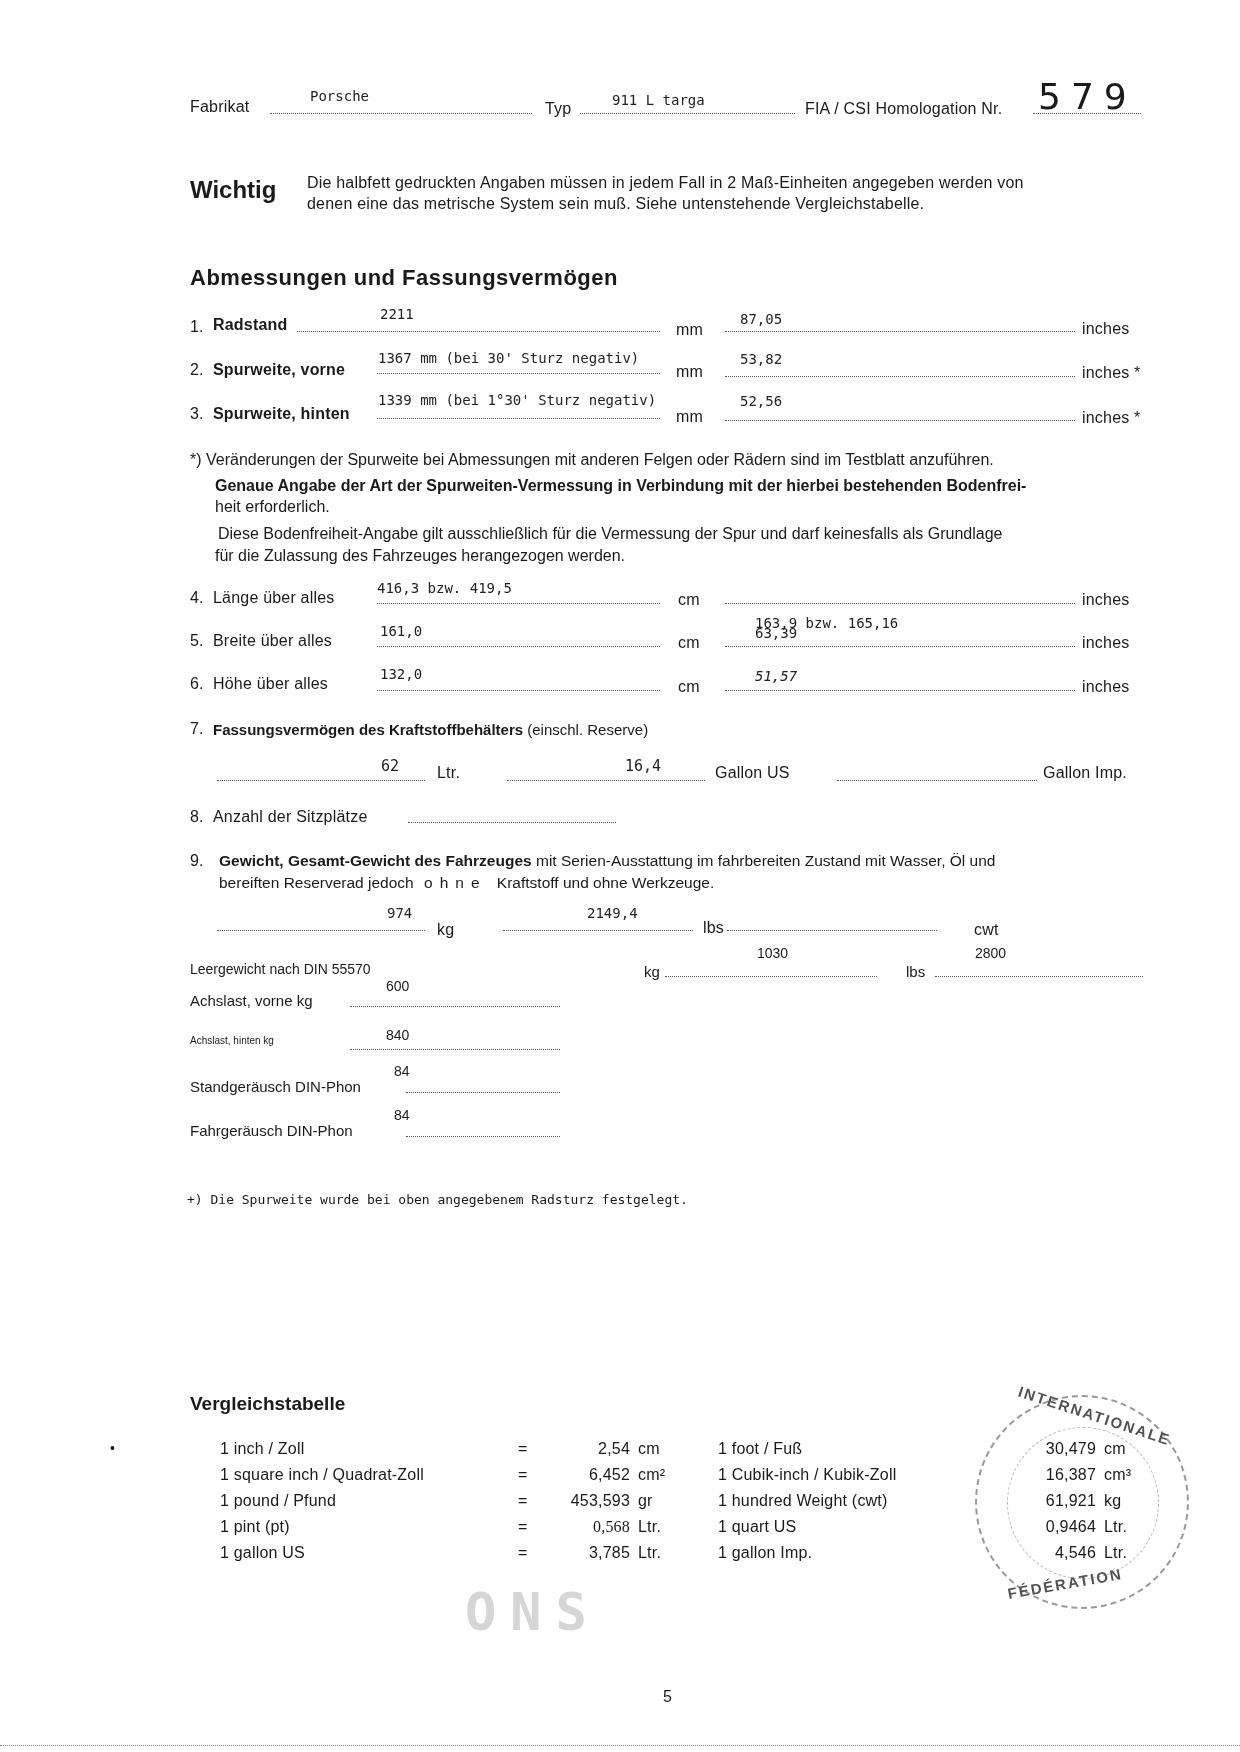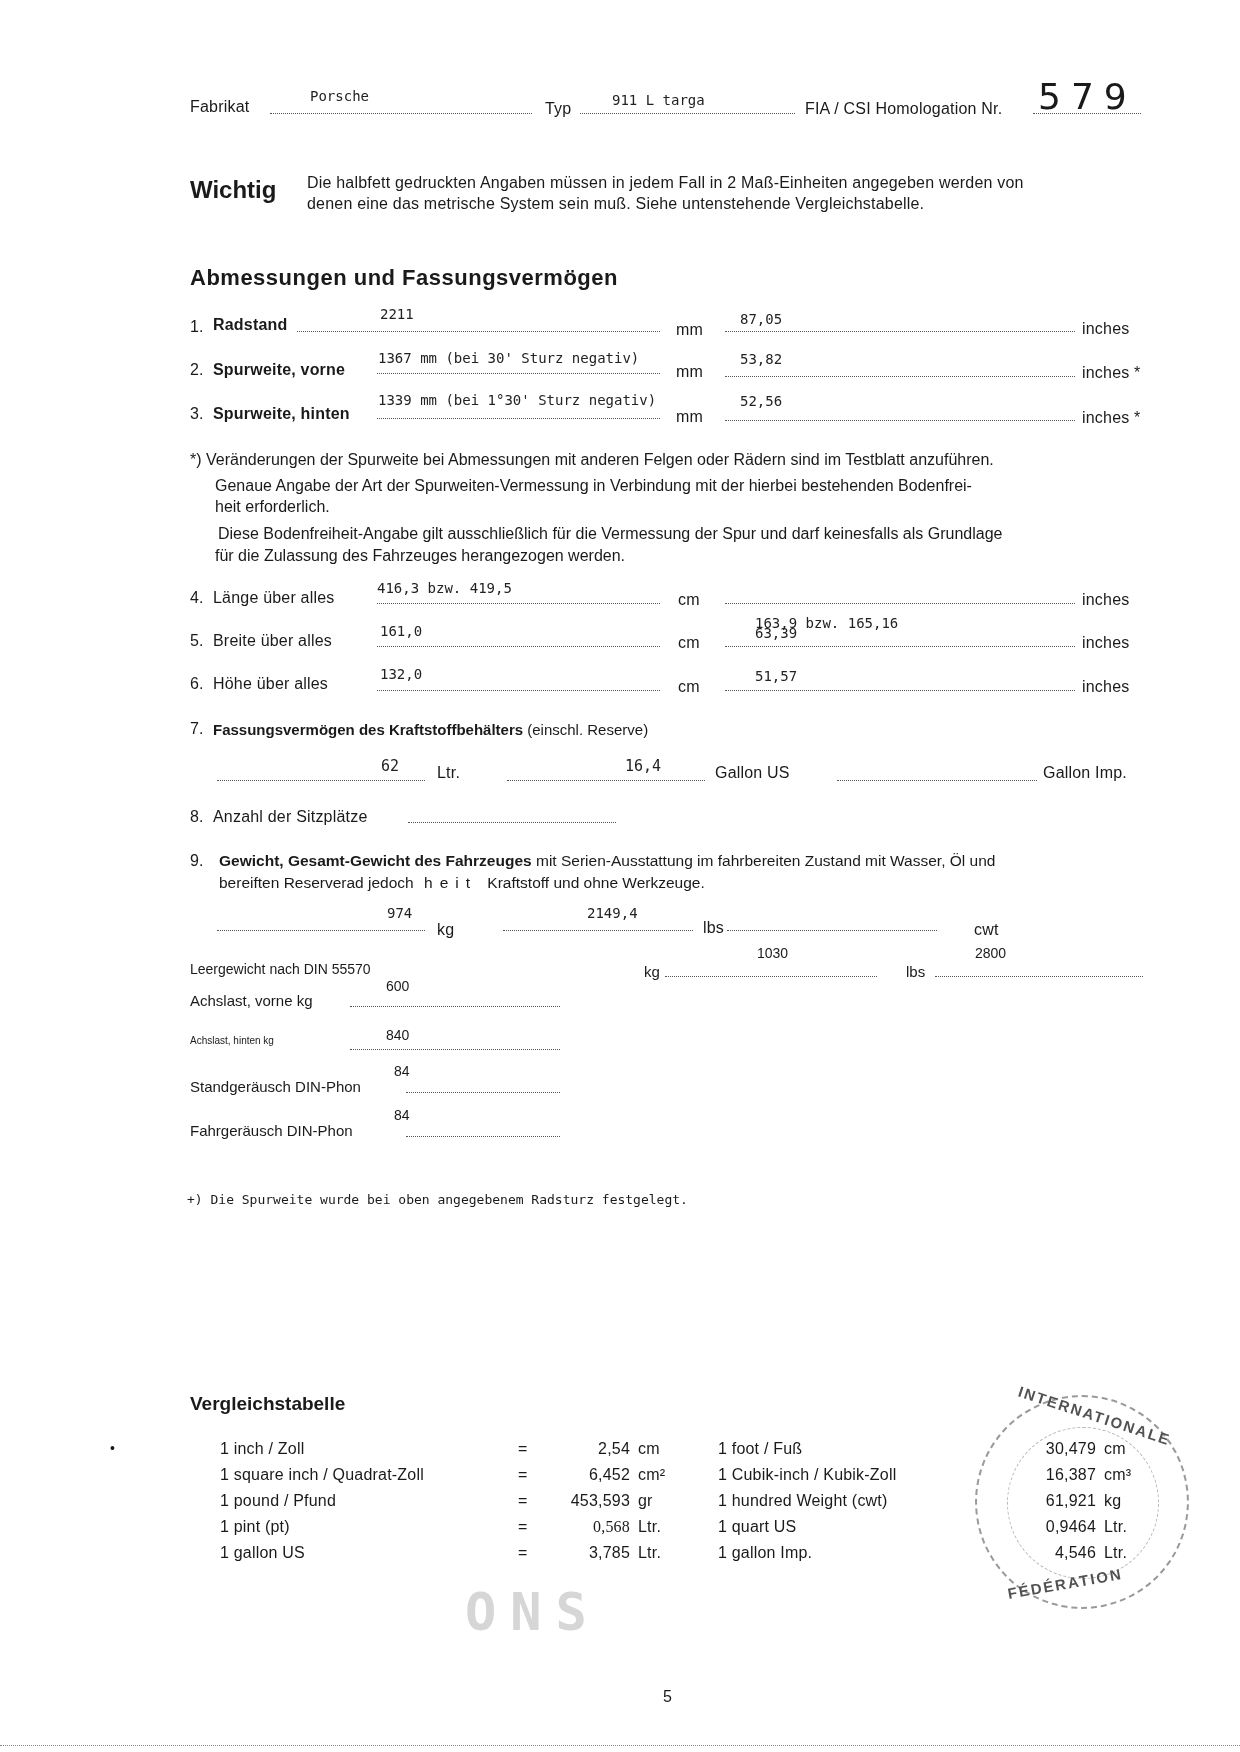--- a/index.html
+++ b/index.html
@@ -61,21 +61,21 @@
 <div class="abs lbl" style="left:190px;top:405px;">3.</div>
 <div class="abs lbl bold" style="left:213px;top:405px;">Spurweite, hinten</div>
 <div class="dots" style="left:377px;top:418px;width:283px;"></div>
 <div class="abs hand" style="left:378px;top:392px;">1339 mm (bei 1°30' Sturz negativ)</div>
 <div class="abs lbl" style="left:676px;top:408px;">mm</div>
 <div class="dots" style="left:725px;top:420px;width:350px;"></div>
 <div class="abs hand" style="left:740px;top:393px;">52,56</div>
 <div class="abs lbl" style="left:1082px;top:409px;">inches *</div>
 
 <div class="abs note" style="left:190px;top:448px;">*) Veränderungen der Spurweite bei Abmessungen mit anderen Felgen oder Rädern sind im Testblatt anzuführen.</div>
-<div class="abs note" style="left:215px;top:474px;">Genaue Angabe der Art der Spurweiten-Vermessung in Verbindung mit der hierbei bestehenden Bodenfrei-</div>
+<div class="abs note" style="left:215px;top:474px;font-weight:bold;">Genaue Angabe der Art der Spurweiten-Vermessung in Verbindung mit der hierbei bestehenden Bodenfrei-</div>
 <div class="abs note" style="left:215px;top:495px;">heit erforderlich.</div>
 <div class="abs note" style="left:218px;top:522px;">Diese Bodenfreiheit-Angabe gilt ausschließlich für die Vermessung der Spur und darf keinesfalls als Grundlage</div>
 <div class="abs note" style="left:215px;top:544px;">für die Zulassung des Fahrzeuges herangezogen werden.</div>
 
 <div class="abs lbl" style="left:190px;top:589px;">4.</div>
 <div class="abs lbl" style="left:213px;top:589px;">Länge über alles</div>
 <div class="dots" style="left:377px;top:603px;width:283px;"></div>
 <div class="abs hand" style="left:377px;top:580px;">416,3 bzw. 419,5</div>
 <div class="abs lbl" style="left:678px;top:591px;">cm</div>
 <div class="dots" style="left:725px;top:603px;width:350px;"></div>
@@ -90,21 +90,21 @@
 <div class="dots" style="left:725px;top:646px;width:350px;"></div>
 <div class="abs hand" style="left:755px;top:625px;">63,39</div>
 <div class="abs lbl" style="left:1082px;top:634px;">inches</div>
 
 <div class="abs lbl" style="left:190px;top:675px;">6.</div>
 <div class="abs lbl" style="left:213px;top:675px;">Höhe über alles</div>
 <div class="dots" style="left:377px;top:690px;width:283px;"></div>
 <div class="abs hand" style="left:380px;top:666px;">132,0</div>
 <div class="abs lbl" style="left:678px;top:678px;">cm</div>
 <div class="dots" style="left:725px;top:690px;width:350px;"></div>
-<div class="abs hand" style="left:755px;top:668px;">51,57</div>
+<div class="abs hand" style="left:755px;top:668px;font-style:italic;">51,57</div>
 <div class="abs lbl" style="left:1082px;top:678px;">inches</div>
 
 <div class="abs lbl" style="left:190px;top:720px;">7.</div>
 <div class="abs" style="left:213px;top:721px;font-size:15px;">
   <span class="bold">Fassungsvermögen des Kraftstoffbehälters</span>
   <span>(einschl. Reserve)</span>
 </div>
 <div class="dots" style="left:217px;top:780px;width:208px;"></div>
 <div class="abs hand" style="left:381px;top:757px;font-size:15px;">62</div>
 <div class="abs lbl" style="left:437px;top:764px;">Ltr.</div>
@@ -118,21 +118,21 @@
 <div class="abs lbl" style="left:213px;top:808px;">Anzahl der Sitzplätze</div>
 <div class="dots" style="left:408px;top:822px;width:208px;"></div>
 
 <div class="abs lbl" style="left:190px;top:852px;">9.</div>
 <div class="abs" style="left:219px;top:852px;font-size:15.5px;">
   <span class="bold">Gewicht, Gesamt-Gewicht des Fahrzeuges</span>
   <span>mit Serien-Ausstattung im fahrbereiten Zustand mit Wasser, Öl und</span>
 </div>
 <div class="abs" style="left:219px;top:874px;font-size:15.5px;">
   <span>bereiften Reserverad jedoch</span>
-  <span style="letter-spacing:7px;margin:0 6px;">heit</span>
+  <span style="letter-spacing:7px;margin:0 6px;">ohne</span>
   <span>Kraftstoff und ohne Werkzeuge.</span>
 </div>
 <div class="dots" style="left:217px;top:930px;width:208px;"></div>
 <div class="abs hand" style="left:387px;top:905px;">974</div>
 <div class="abs lbl" style="left:437px;top:921px;">kg</div>
 <div class="dots" style="left:503px;top:930px;width:190px;"></div>
 <div class="abs hand" style="left:587px;top:905px;">2149,4</div>
 <div class="abs lbl" style="left:703px;top:919px;">lbs</div>
 <div class="dots" style="left:727px;top:930px;width:210px;"></div>
 <div class="abs lbl" style="left:974px;top:921px;">cwt</div>

